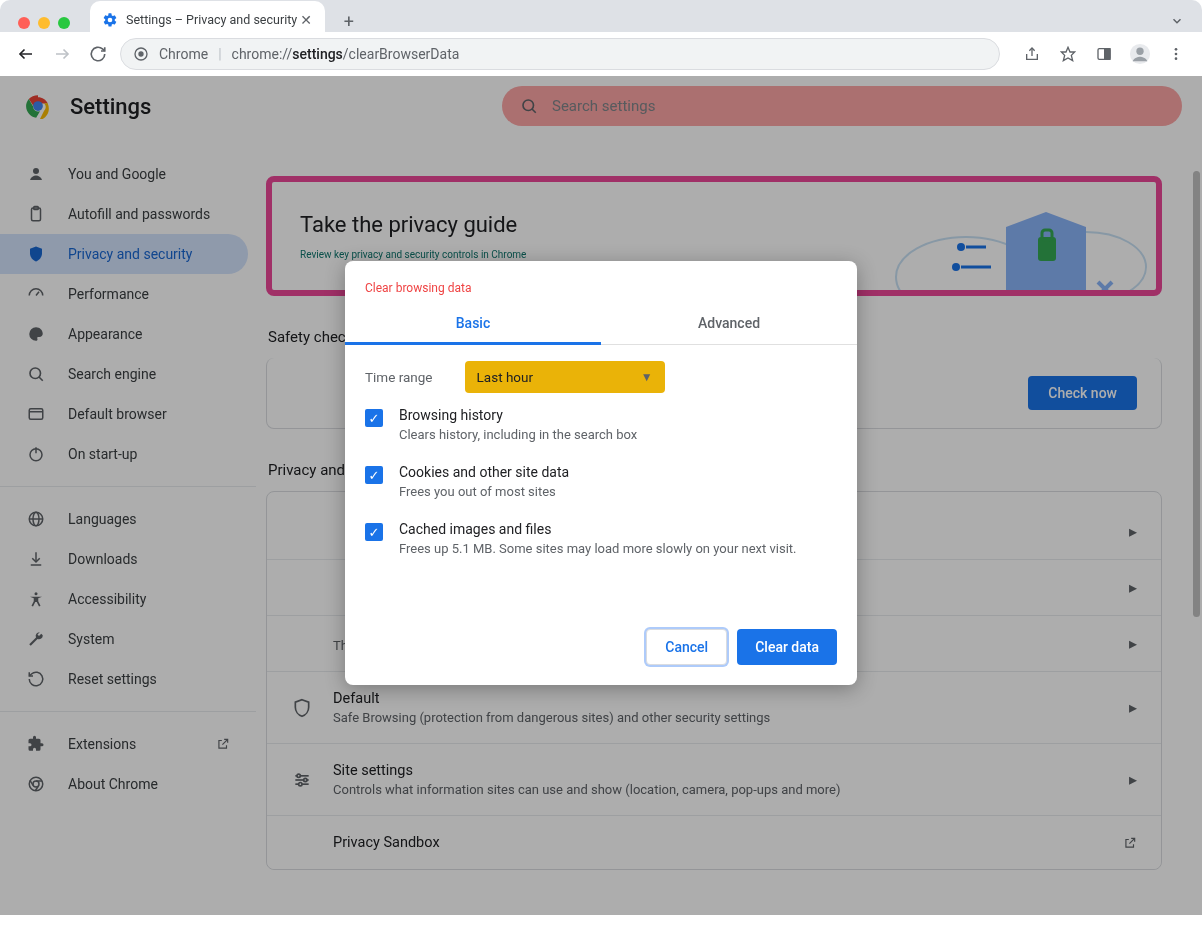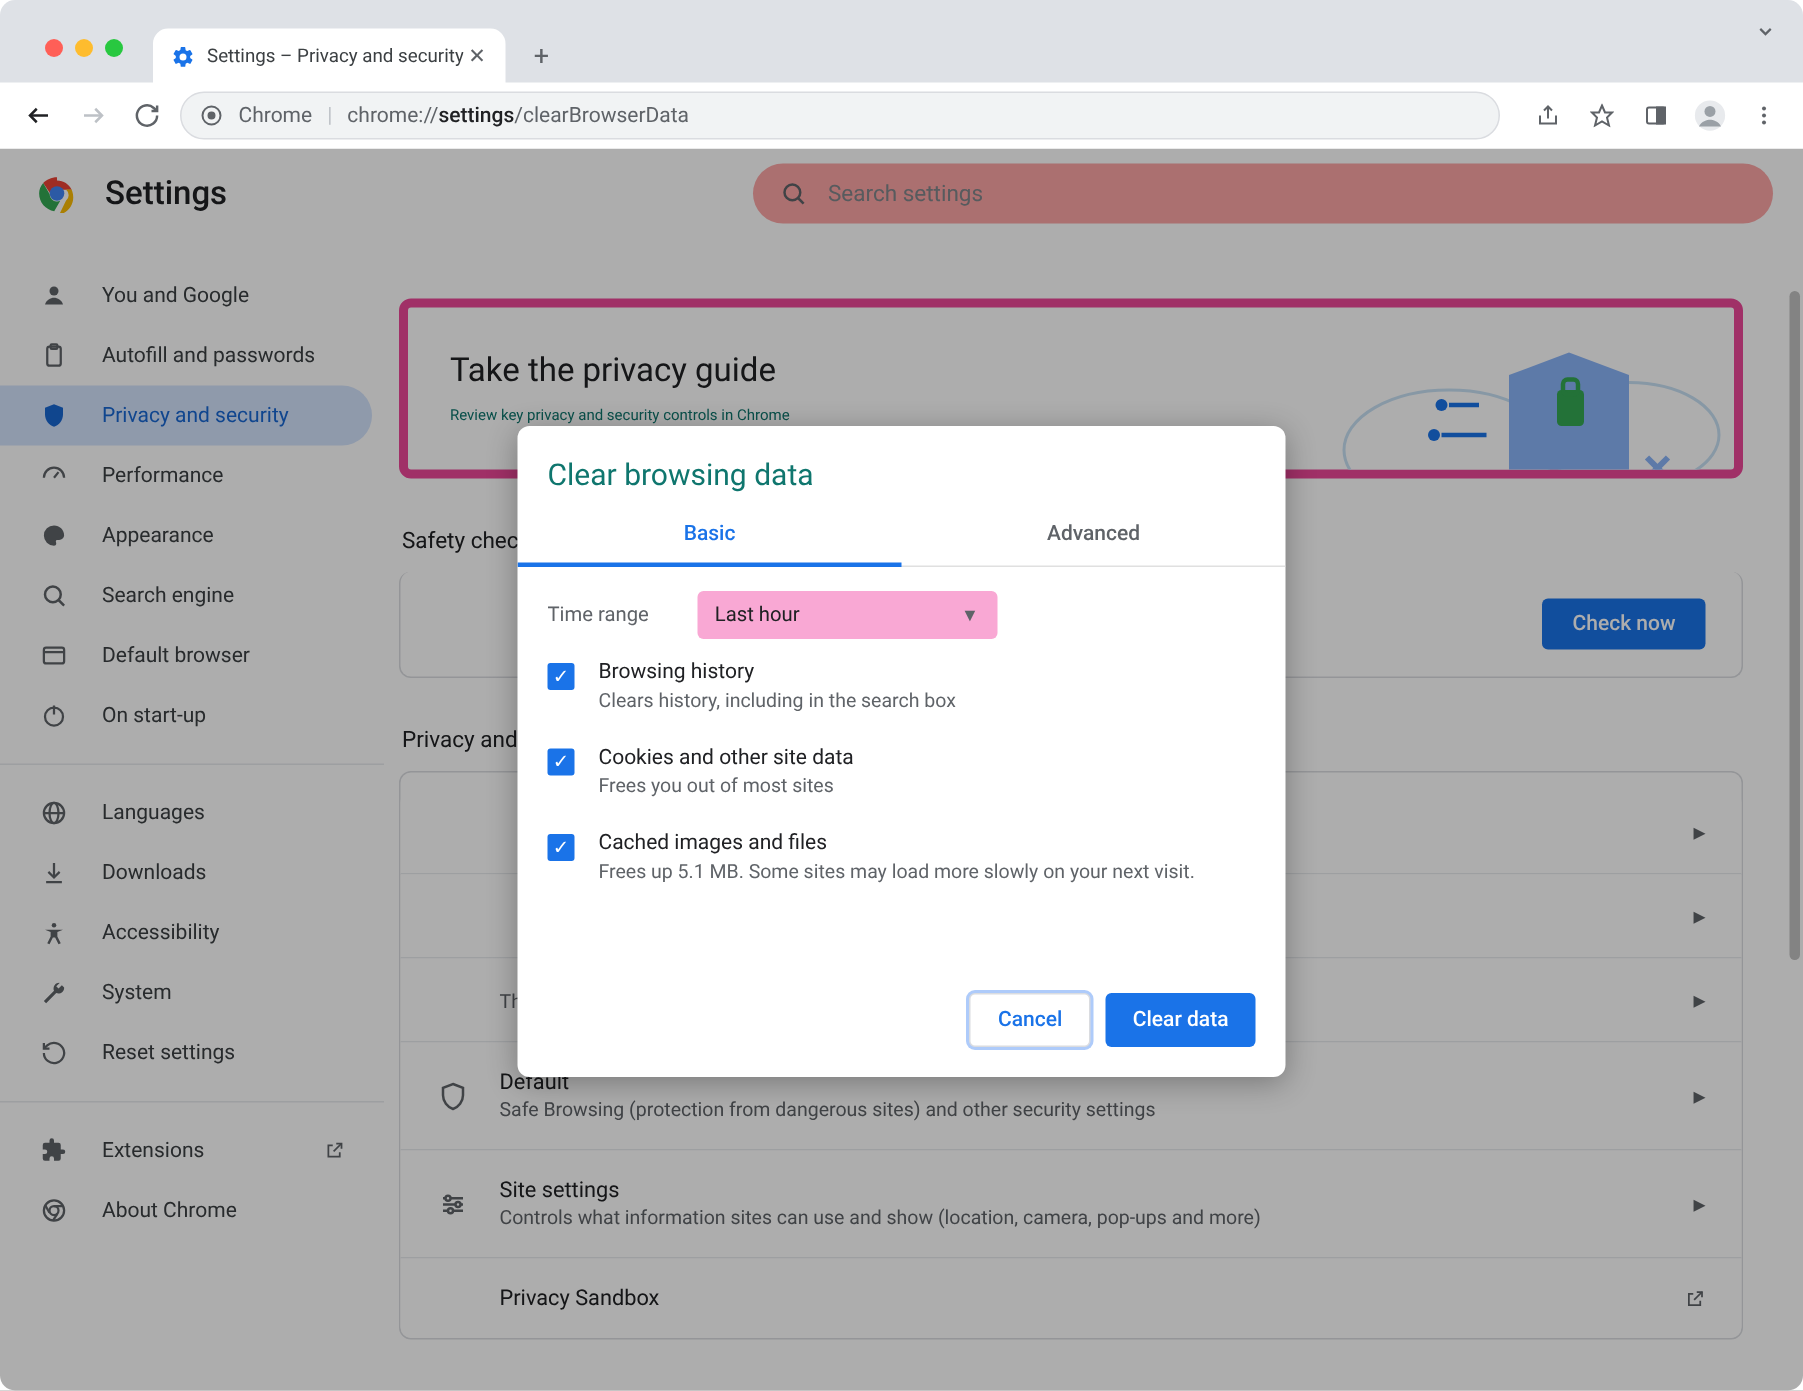--- a/index.html
+++ b/index.html
@@ -1,19 +1,19 @@
 <!DOCTYPE html>
 <html><head>
 <meta charset="utf-8">
 <style>
 * { box-sizing: border-box; margin: 0; padding: 0; font-family: -apple-system, BlinkMacSystemFont, "Segoe UI", Roboto, Arial, sans-serif; }
 body { width: 1202px; height: 927px; overflow: hidden; background: #fff; border-radius: 10px; }
 
 
-.titlebar { height: 55px; background: #dee1e6; display: flex; align-items: flex-start; padding: 12px; position: relative; }
+.titlebar { height: 32px; background: #dee1e6; display: flex; align-items: center; padding: 0; position: relative; }
 .traffic-lights { display: flex; gap: 8px; align-items: center; padding: 14px 0 0 18px; }
 .tl { width: 12px; height: 12px; border-radius: 50%; }
 .tl.red { background: #ff5f57; } .tl.yellow { background: #febc2e; } .tl.green { background: #28c840; }
 .tab { margin-left: 20px; margin-top: 7px; height: 37px; background: #fff; border-radius: 10px 10px 0 0; display: flex; align-items: center; padding: 0 10px 0 12px; min-width: 232px; position: relative; }
 .tab .favicon { width: 16px; height: 16px; display: flex; align-items: center; justify-content: center; color:#1a73e8; }
 .tab .tab-title { font-size: 12.5px; color: #3c4043; margin-left: 8px; white-space: nowrap; overflow: hidden; text-overflow: ellipsis; flex:1;}
 .tab .tab-close { color:#5f6368; font-size:14px; padding:3px; cursor:pointer; }
 .new-tab { width:28px; height:28px; margin-top:11px; margin-left:10px; display:flex; align-items:center; justify-content:center; color:#5f6368; font-size:18px; cursor:pointer; border-radius:50%; }
 .tabs-expand { position:absolute; right:18px; top:14px; color:#5f6368; cursor:pointer;}
 
@@ -63,29 +63,29 @@
 .band .chev { margin-left:auto; color:#5f6368;}
 .pill-btn { margin-left:auto; background:#1a73e8; color:#fff; border:none; padding:9px 20px; border-radius:4px; font-size:14px; font-weight:500; cursor:pointer;}
 
 
 .fake-scrollbar { position:absolute; right:2px; width:7px; top:95px; bottom:0; }
 .fake-thumb { width:100%; background:#c1c1c1; border-radius:4px; height:60%; }
 
 
 .overlay { position:absolute; inset:0; background:rgba(0,0,0,0.32); display:flex; align-items:flex-start; justify-content:center;}
 .dialog { width:512px; background:#fff; border-radius:8px; margin-top:185px; box-shadow:0 4px 20px rgba(0,0,0,0.3); overflow:hidden; display:flex; flex-direction:column;}
-.dialog-title { font-size:20px; color:#0f766e; padding:20px 20px 8px;}
+.dialog-title { font-size:12px; color:#ef4444; padding:20px 20px 8px;}
 .dtabs { display:flex; border-bottom:1px solid #e0e0e0;}
 .dtab { flex:1; text-align:center; padding:12px 0 13px; font-size:14px; font-weight:500; color:#5f6368; cursor:pointer; position:relative;}
 .dtab.active { color:#1a73e8;}
 .dtab.active::after { content:""; position:absolute; left:0; right:0; bottom:-1px; height:3px; background:#1a73e8;}
 .dbody { padding:16px 20px 8px; min-height:268px;}
 .trrow { display:flex; align-items:center; gap:32px; margin-bottom:4px;}
 .trlabel { font-size:13.5px; color:#5f6368;}
-.trselect { background:#f9a8d4; padding:8px 12px; font-size:13.5px; color:#202124; border:none; width:200px; border-radius:4px; position:relative; display:flex; align-items:center;}
+.trselect { background:#eab308; padding:8px 12px; font-size:13.5px; color:#202124; border:none; width:200px; border-radius:4px; position:relative; display:flex; align-items:center;}
 .trselect .dd { margin-left:auto; color:#5f6368; font-size:12px;}
 .chkrow { display:flex; gap:16px; padding:10px 0;}
 .chkbox { width:18px; height:18px; border-radius:2px; background:#1a73e8; display:flex; align-items:center; justify-content:center; color:#fff; font-size:13px; flex-shrink:0; margin-top:2px; cursor:pointer;}
 .chktexts .c1 { font-size:14px; color:#202124;}
 .chktexts .c2 { font-size:13px; color:#5f6368; margin-top:3px; line-height:1.4;}
 .dactions { display:flex; justify-content:flex-end; gap:10px; padding:16px 20px 20px;}
 .btn-cancel { border:1px solid #dadce0; background:#fff; color:#1a73e8; padding:9px 18px; border-radius:4px; font-size:14px; font-weight:500; cursor:pointer; box-shadow:0 0 0 2px #aecbfa;}
 .btn-primary { border:none; background:#1a73e8; color:#fff; padding:9px 18px; border-radius:4px; font-size:14px; font-weight:500; cursor:pointer;}
 
 svg { display:block; }

